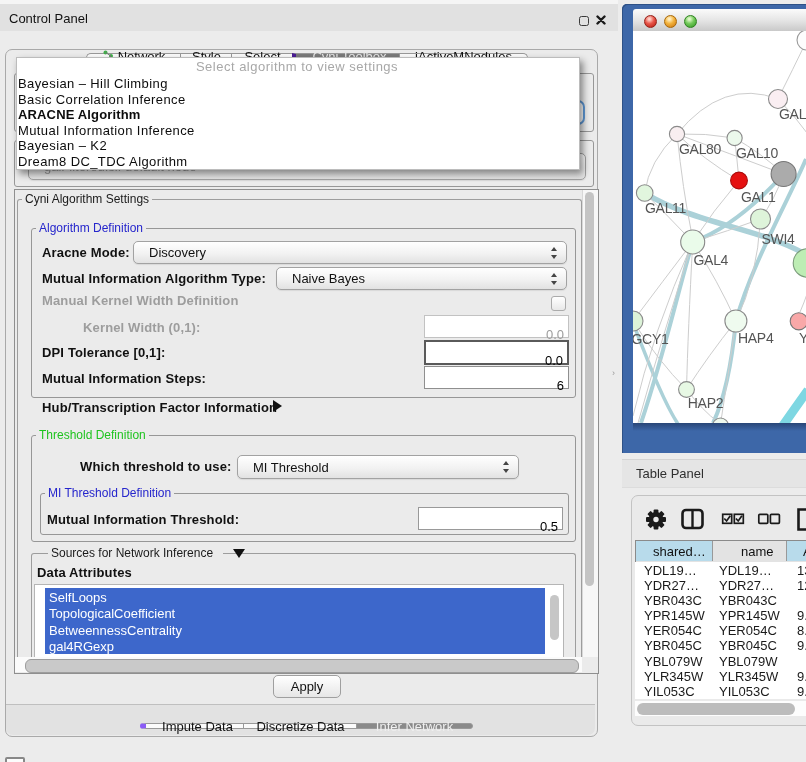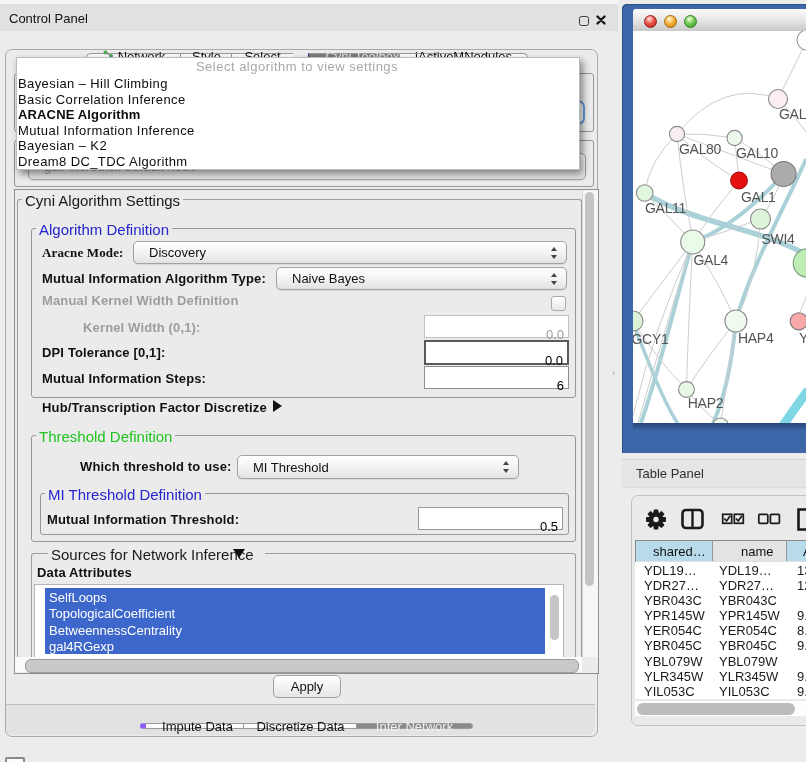--- a/index.html
+++ b/index.html
@@ -11,21 +11,21 @@
 .dis{color:#9d9d9d;}
 .combo{position:absolute;border:1px solid #a2a2a2;border-radius:5px;
  background:linear-gradient(#ffffff,#f2f2f2 55%,#e2e2e2);box-shadow:0 1px 1px rgba(0,0,0,0.08);}
 .combo .ct{position:absolute;left:15px;top:0;bottom:0;display:flex;align-items:center;font-size:13px;color:#111;}
 .arr{position:absolute;right:8px;top:50%;width:8px;height:12px;margin-top:-6px;}
 .arr:before{content:"";position:absolute;left:1px;top:0;border-left:3.5px solid transparent;border-right:3.5px solid transparent;border-bottom:4.5px solid #444;}
 .arr:after{content:"";position:absolute;left:1px;bottom:0;border-left:3.5px solid transparent;border-right:3.5px solid transparent;border-top:4.5px solid #444;}
 .field{position:absolute;background:#fff;border:1px solid #c2c2c2;}
 .field span{position:absolute;right:4px;top:0;bottom:0;display:flex;align-items:center;font-size:13px;margin-top:16px;}
 .fieldset{position:absolute;border:1px solid #979797;border-radius:3px;}
-.ftitle{position:absolute;background:#ebebeb;padding:0 3px;font-size:15px;white-space:nowrap;}
+.ftitle{position:absolute;background:#ebebeb;padding:0 3px;font-size:12px;white-space:nowrap;}
 .tab{position:absolute;top:0;bottom:0;background:#fbfbfb;color:#111;font-size:13px;
  display:flex;align-items:center;justify-content:center;border-top:1px solid #999;margin-top:17px;}
 .tabbar{position:absolute;height:22px;}
 .tabsel{background:#7b7b7b;color:#e8e8e8;}
 </style>
 </head>
 <body>
 
 <div class="abs" style="left:0;top:0;width:618px;height:4px;background:#f5f5f5;"></div>
 <div class="abs" style="left:0;top:4px;width:618px;height:27px;background:#e1e1e1;"></div>
@@ -42,39 +42,39 @@
  <div class="tab" style="left:0;width:94px;border-left:1px solid #999;border-radius:6px 0 0 0;">
   <svg width="11" height="12" viewBox="0 0 11 12" style="margin-right:4px;">
         <circle cx="2.5" cy="2.5" r="2" fill="#3fae49"></circle>
         <circle cx="8" cy="6" r="2" fill="#3fae49"></circle>
         <circle cx="3.5" cy="10" r="1.8" fill="#8a8a8a"></circle>
         <path d="M2.5 2.5 L8 6 L3.5 10" stroke="#777" stroke-width="1" fill="none"></path>
       </svg>
   Network</div>
  <div class="tab" style="left:94px;width:51px;border-left:1px solid #999;">Style</div>
  <div class="tab" style="left:145px;width:61px;border-left:1px solid #999;">Select</div>
- <div class="tab tabsel" style="left:222px;width:107px;border-left:1px solid #4c1d95;">Cyni Toolbox</div>
+ <div class="tab tabsel" style="left:206px;width:107px;border-left:4px solid #4c1d95;">Cyni Toolbox</div>
  <div class="tab" style="left:313px;width:127px;border-left:1px solid #999;border-right:1px solid #999;border-radius:0 6px 0 0;">jActiveMNodules</div>
 </div>
 
 <div class="fieldset" style="left:14px;top:73px;width:578px;height:57px;"></div>
 <div class="abs" style="left:28px;top:100px;width:553px;height:21px;border:2.5px solid #5f9ad8;border-radius:7px;background:#fff;"></div>
 <div class="fieldset" style="left:14px;top:140px;width:578px;height:45px;"></div>
 <div class="combo" style="left:28px;top:153px;width:556px;height:25px;">
  <div class="ct" style="color:#9a9a9a;">galFiltered.sif default node</div>
 </div>
 
 <div class="abs" style="left:14px;top:189px;width:583px;height:483px;border:1px solid #8f8f8f;background:#ebebeb;"></div>
 
 <div class="abs" style="left:17px;top:199px;width:563px;height:458px;border:1px solid #9d9d9d;border-bottom:none;border-radius:3px 3px 0 0;"></div>
 <div class="ftitle" style="left:22px;top:192px;color:#1a1a1a;">Cyni Algorithm Settings</div>
 
 <div class="fieldset" style="left:31px;top:228px;width:543px;height:168px;"></div>
 <div class="ftitle" style="left:36px;top:221px;color:#2525cc;">Algorithm Definition</div>
-<div class="lbl b" style="left:42px;top:245px;font-family:Liberation Serif, serif;">Aracne Mode:</div>
+<div class="lbl b" style="left:42px;top:245px;">Aracne Mode:</div>
 <div class="combo" style="left:133px;top:241px;width:432px;height:21px;">
     <div class="ct">Discovery</div>
     <div class="arr"></div>
   </div>
 <div class="lbl b" style="left:42px;top:271px;">Mutual Information Algorithm Type:</div>
 <div class="combo" style="left:276px;top:267px;width:289px;height:21px;">
     <div class="ct">Naive Bayes</div>
     <div class="arr"></div>
   </div>
 <div class="lbl b dis" style="left:42px;top:293px;">Manual Kernel Width Definition</div>
@@ -85,21 +85,21 @@
   </div>
 <div class="lbl b" style="left:42px;top:345px;">DPI Tolerance [0,1]:</div>
 <div class="field" style="left:424px;top:340px;width:141px;height:21px;border:2px solid #5a5a5a;">
     <span>0.0</span>
   </div>
 <div class="lbl b" style="left:42px;top:371px;">Mutual Information Steps:</div>
 <div class="field" style="left:424px;top:366px;width:143px;height:21px;border:1px solid #8f8f8f;">
     <span>6</span>
   </div>
 
-<div class="lbl b" style="left:42px;top:400px;">Hub/Transcription Factor Discretize</div>
+<div class="lbl b" style="left:42px;top:400px;">Hub/Transcription Factor Information</div>
 <div class="abs" style="left:273px;top:400px;width:0;height:0;border-top:6.5px solid transparent;border-bottom:6.5px solid transparent;border-left:9px solid #111;"></div>
 
 <div class="fieldset" style="left:31px;top:435px;width:543px;height:105px;"></div>
 <div class="ftitle" style="left:36px;top:428px;color:#1fc41f;">Threshold Definition</div>
 <div class="lbl b" style="left:80px;top:459px;">Which threshold to use:</div>
 <div class="combo" style="left:237px;top:455px;width:280px;height:22px;">
     <div class="ct">MI Threshold</div>
     <div class="arr"></div>
   </div>
 <div class="fieldset" style="left:40px;top:493px;width:527px;height:40px;"></div>

